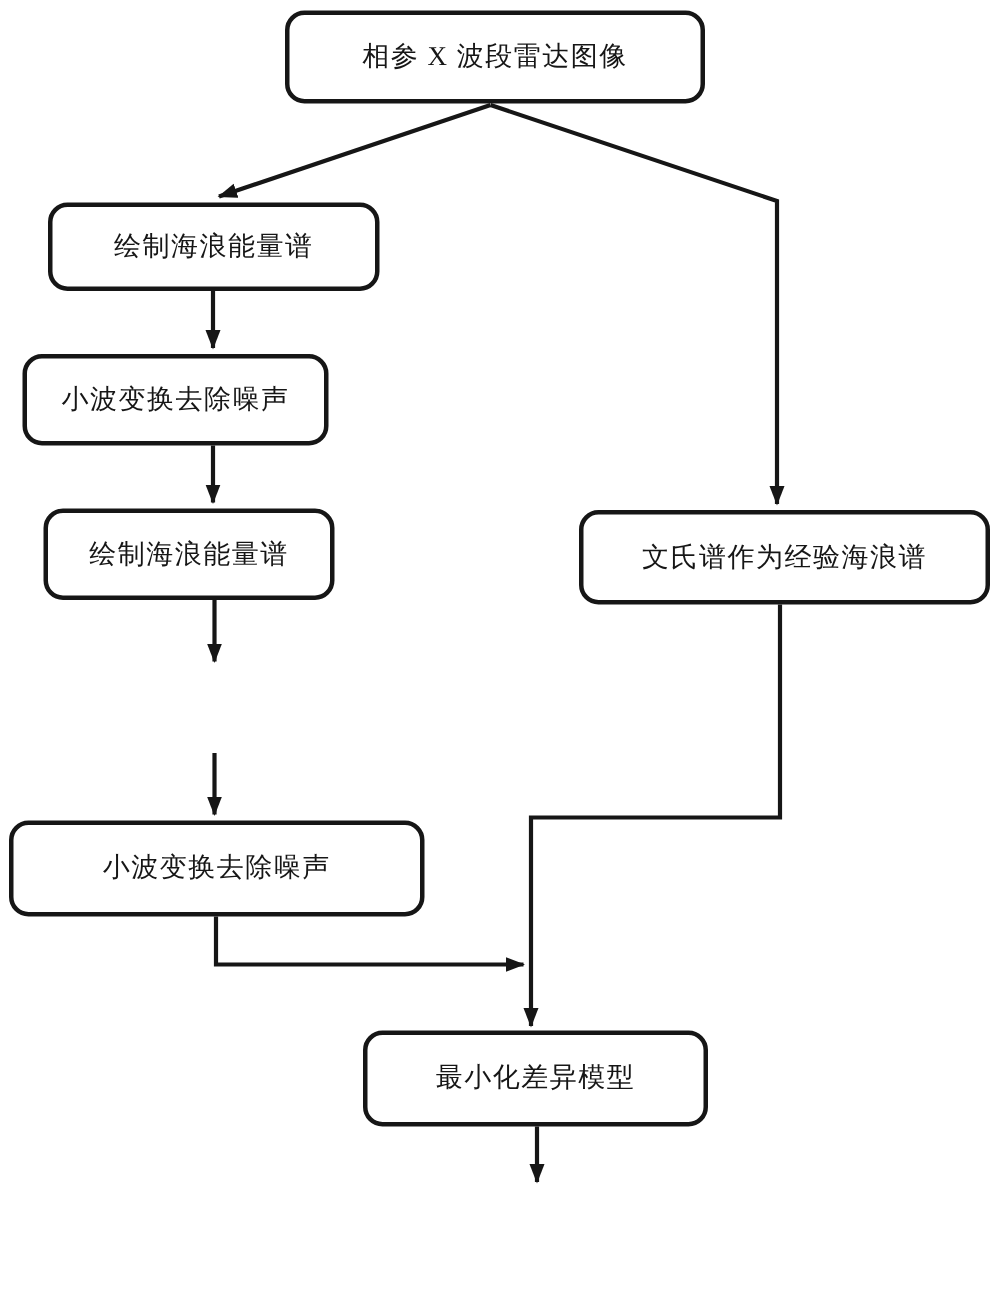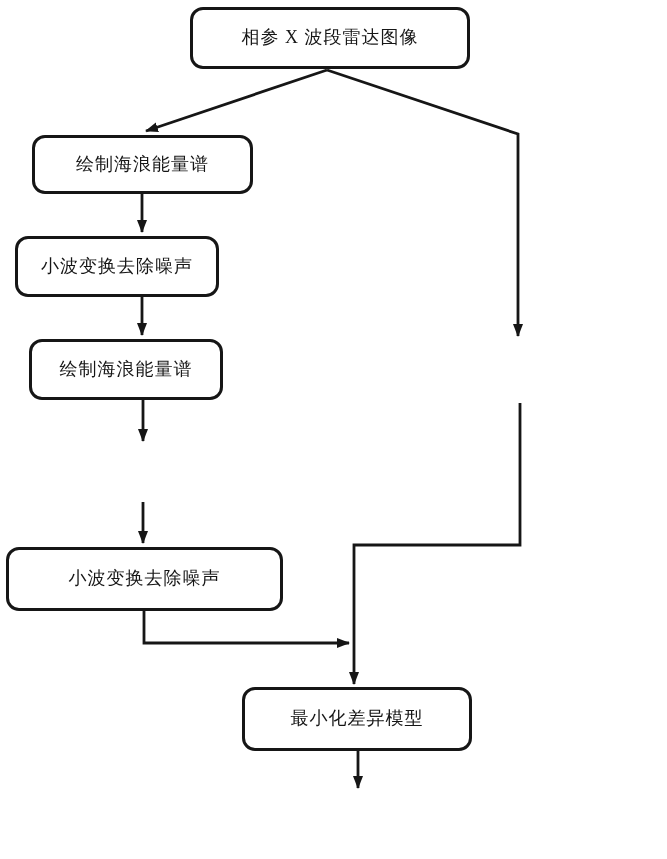--- a/index.html
+++ b/index.html
@@ -101,19 +101,22 @@
 
   <div class="node" id="node-energy">
     <span>绘制海浪能量谱</span>
   </div>
 
 
   <div class="node" id="node-mainwave">
     <span>小波变换去除噪声</span>
   </div>
 
+  <div class="node" id="node-wen">
+    <span>文氏谱作为经验海浪谱</span>
+  </div>
 
   <div class="node" id="node-minimize">
     <span>最小化差异模型</span>
   </div>
 
 
 </div>
 
 </body></html>

